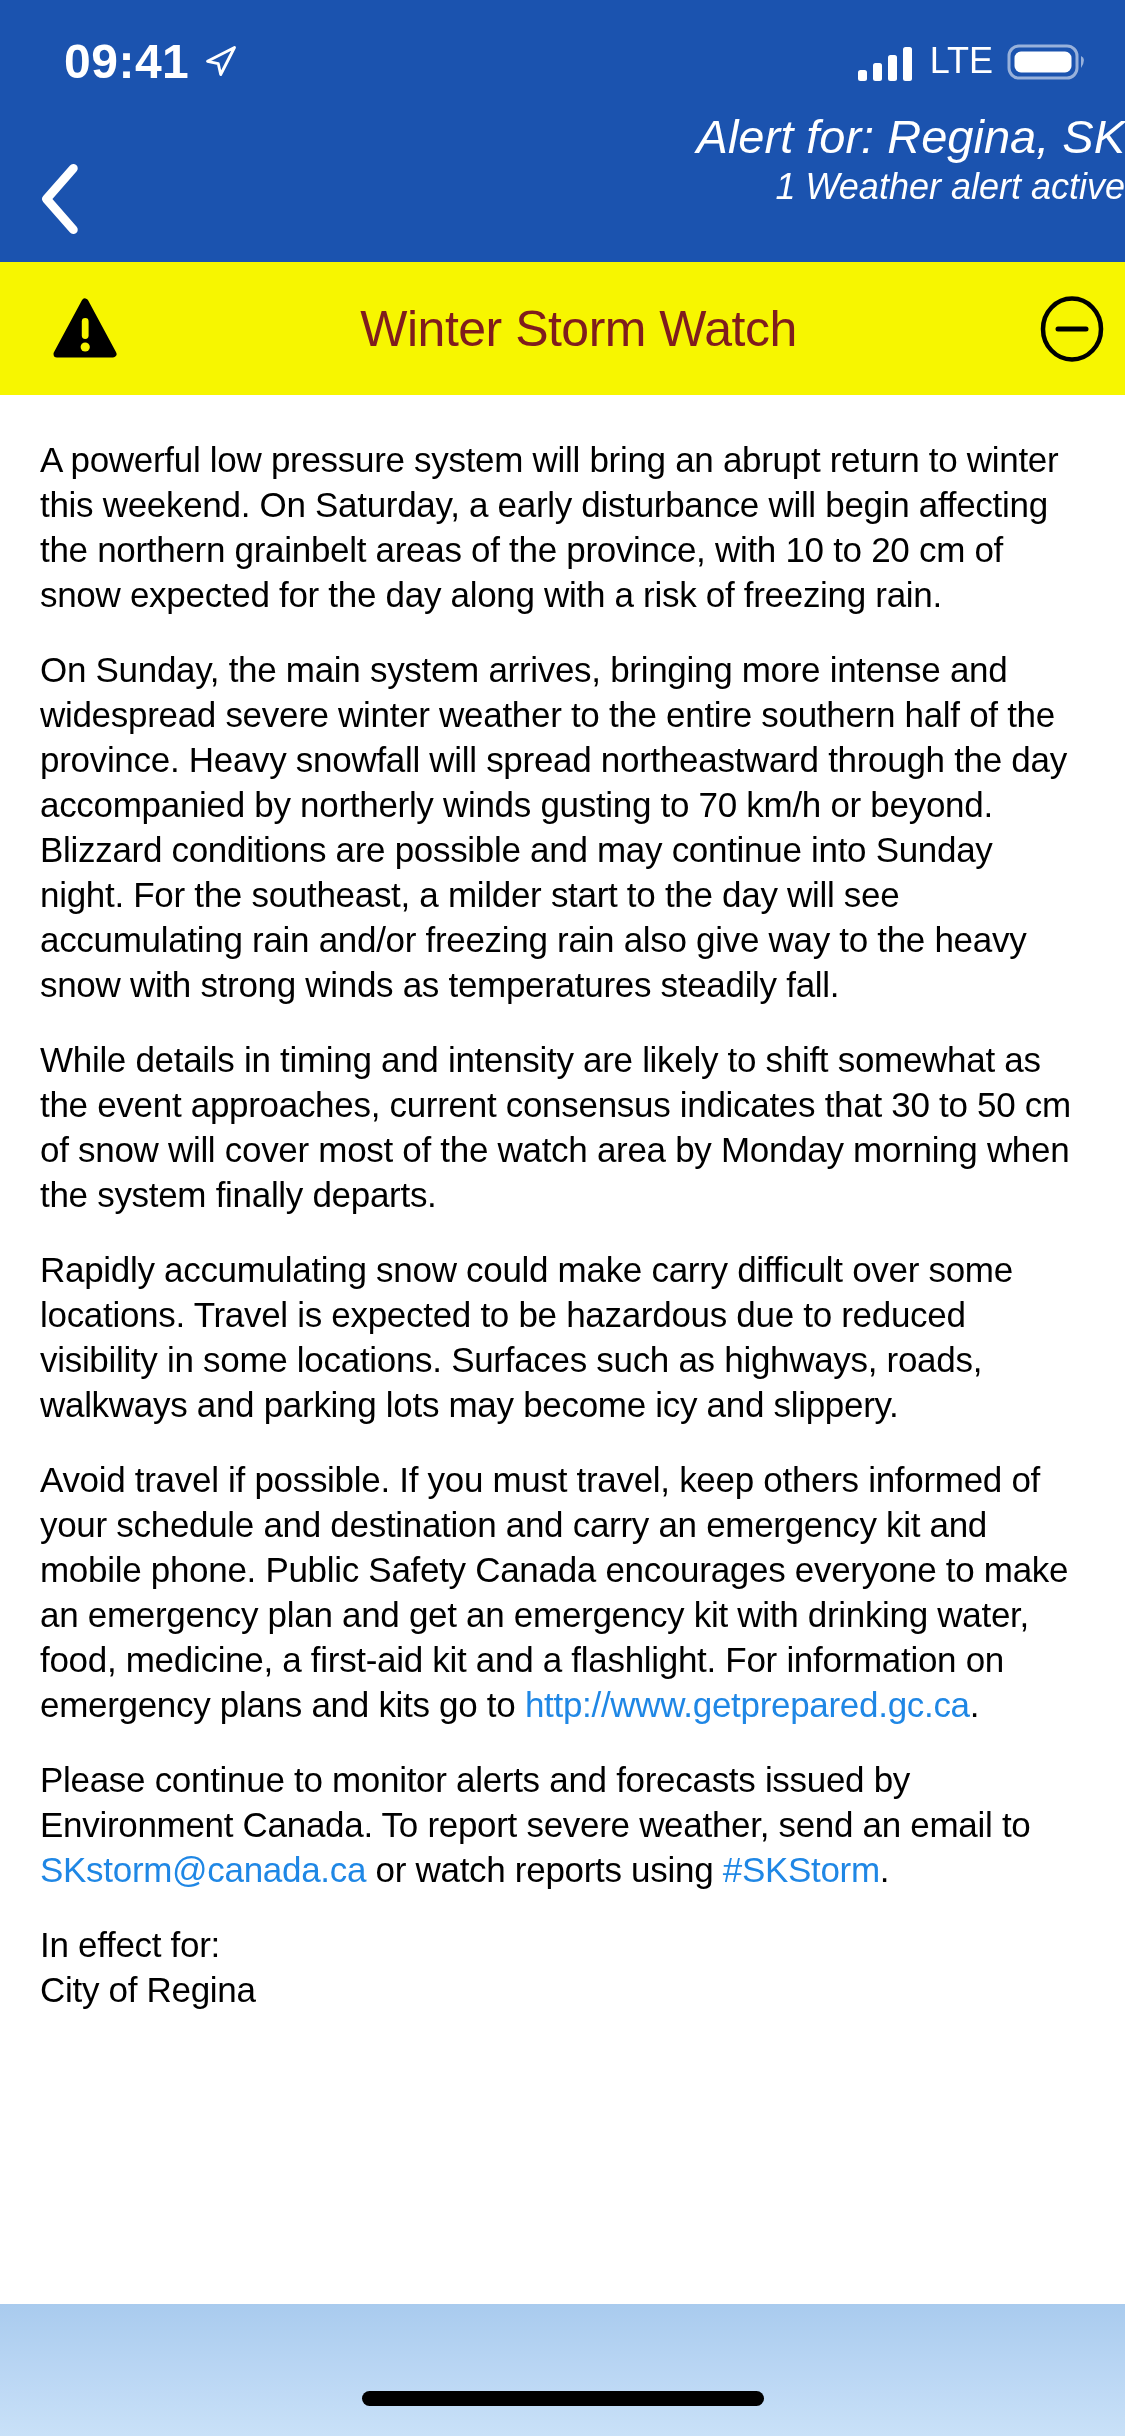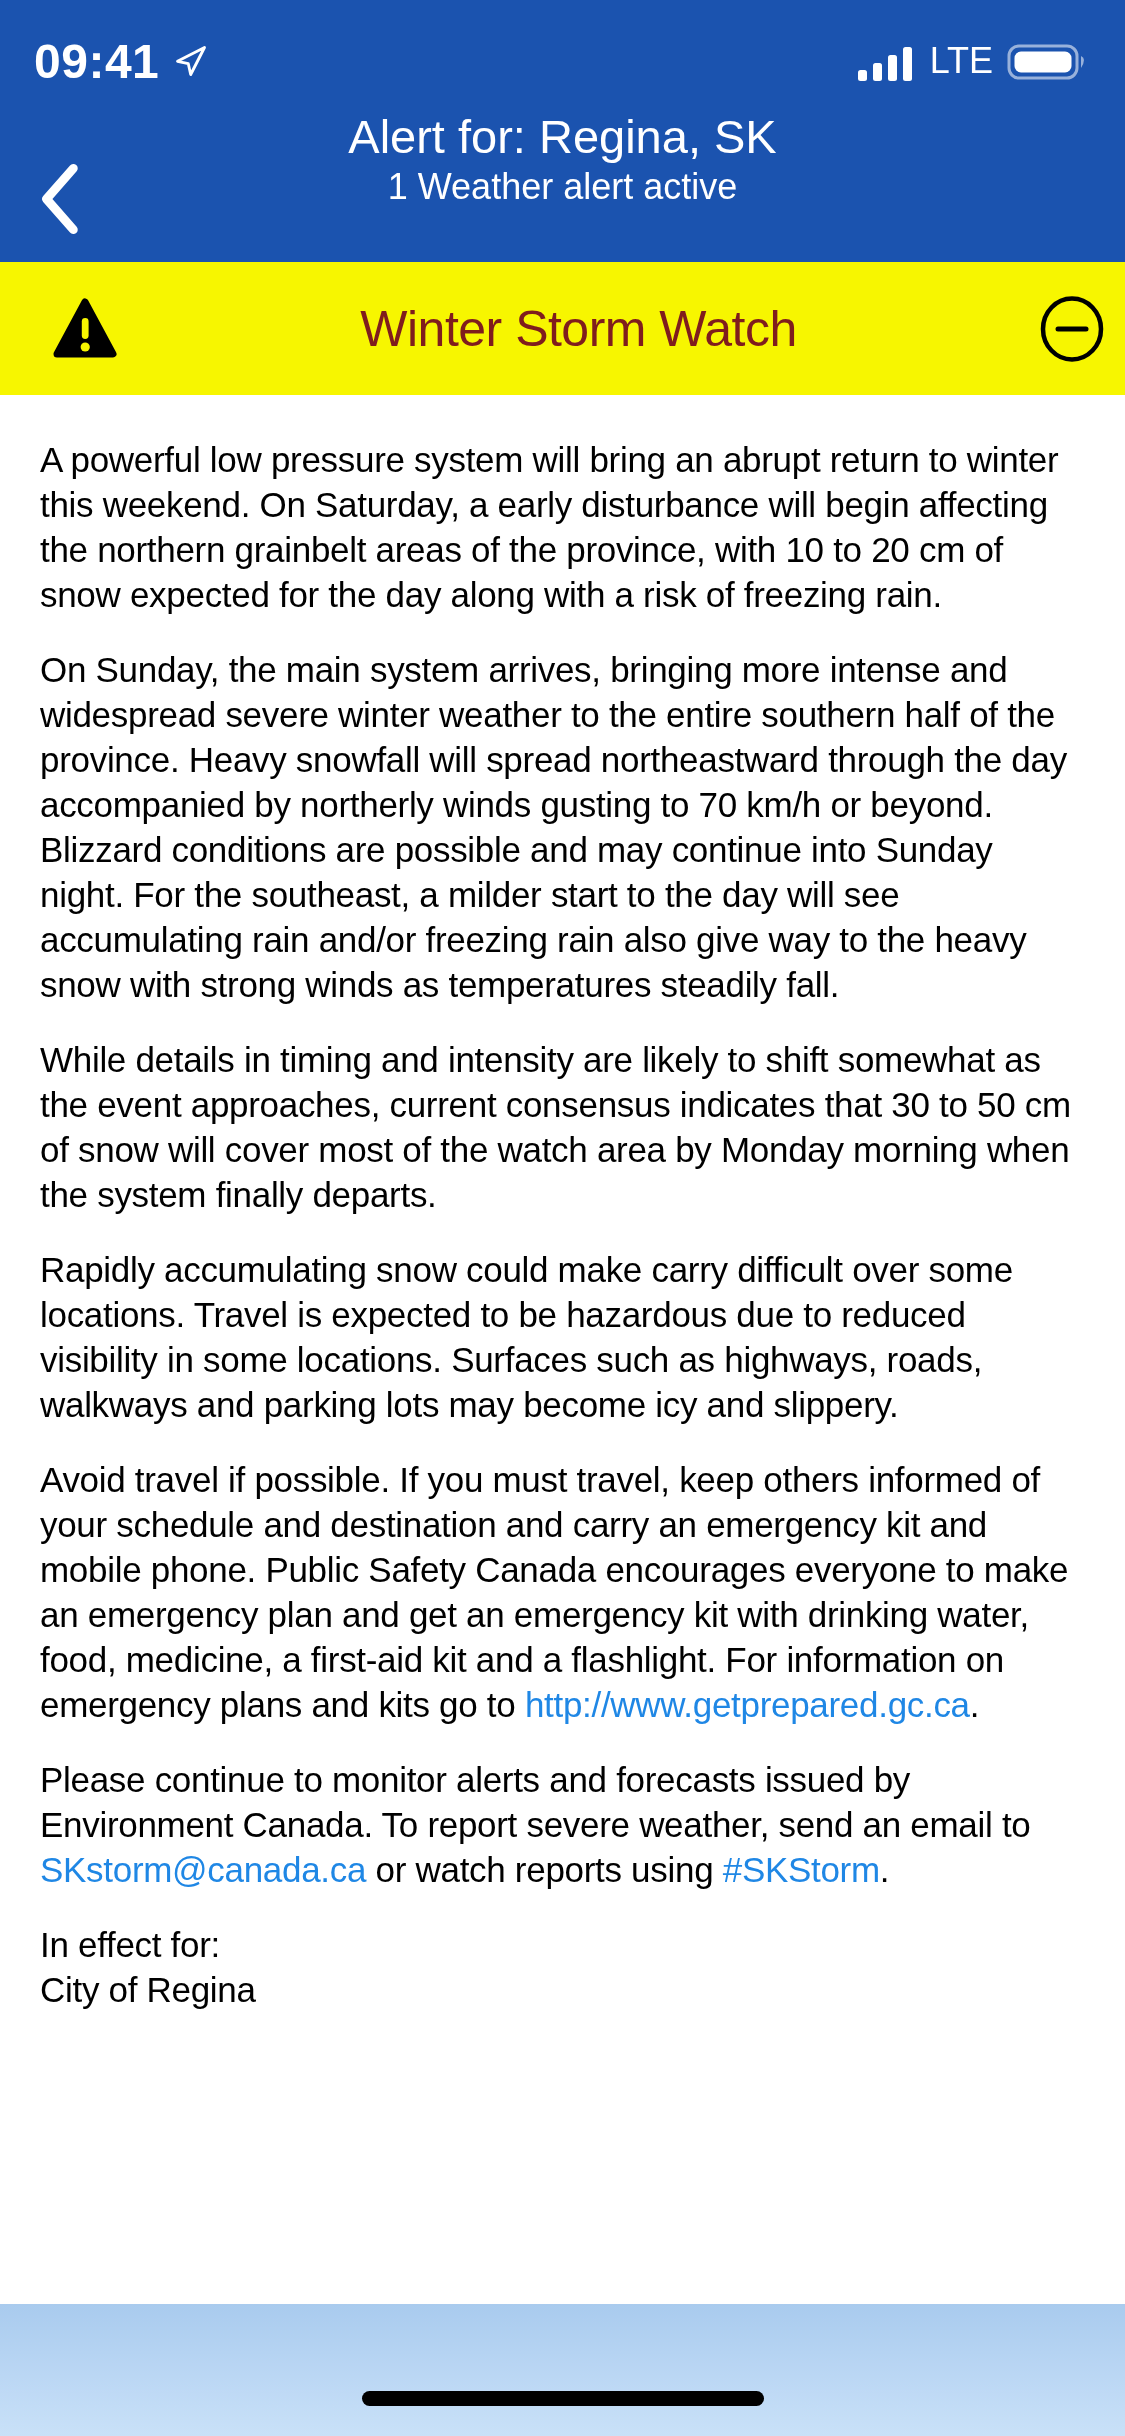--- a/index.html
+++ b/index.html
@@ -2,26 +2,26 @@
 <html><head>
 <meta charset="utf-8">
 <style>
   html,body{margin:0;padding:0;}
   body{width:1125px;height:2436px;background:#ffffff;font-family:"Liberation Sans",sans-serif;}
   .phone{position:relative;width:1125px;height:2436px;background:#ffffff;overflow:hidden;}
 
   
   .header{height:262px;background:#1B53AF;color:#fff;position:relative;box-sizing:border-box;}
   .status-bar{display:flex;justify-content:space-between;align-items:center;
-              height:104px;padding:18px 34px 0 34px;box-sizing:border-box;}
+              height:104px;padding:18px 34px 0 64px;box-sizing:border-box;}
   .status-left{display:flex;align-items:center;gap:14px;}
   .status-time{font-size:48px;font-weight:700;letter-spacing:0.5px;}
   .status-right{display:flex;align-items:flex-end;gap:14px;}
   .lte{font-size:36px;font-weight:400;}
-  .nav{position:relative;text-align:center;margin-top:6px;}
+  .nav{position:relative;text-align:right;margin-top:6px;font-style:italic;}
   .nav-title{font-size:47px;line-height:54px;font-weight:400;}
   .nav-subtitle{font-size:36px;line-height:46px;font-weight:400;}
   .back-button{position:absolute;left:28px;top:156px;width:60px;height:86px;
                display:flex;align-items:center;justify-content:center;cursor:pointer;background:none;border:none;padding:0;}
 
   
   .banner{height:133px;background:#F7F600;display:flex;align-items:center;
           padding:0 20px 0 52px;box-sizing:border-box;}
   .banner-title{flex:1;text-align:center;font-size:50px;color:#7f1d1d;font-weight:400;letter-spacing:-0.5px;}
   .banner-minus{background:none;border:none;padding:0;cursor:pointer;display:flex;}

